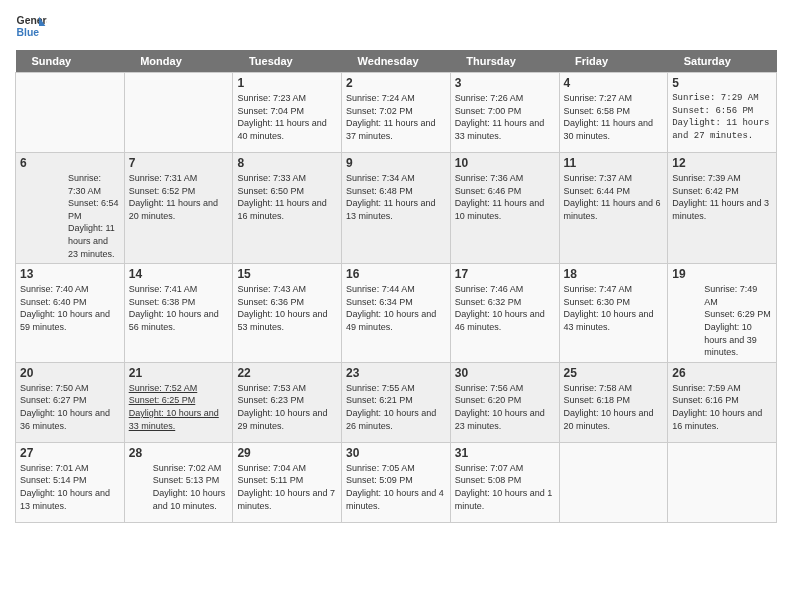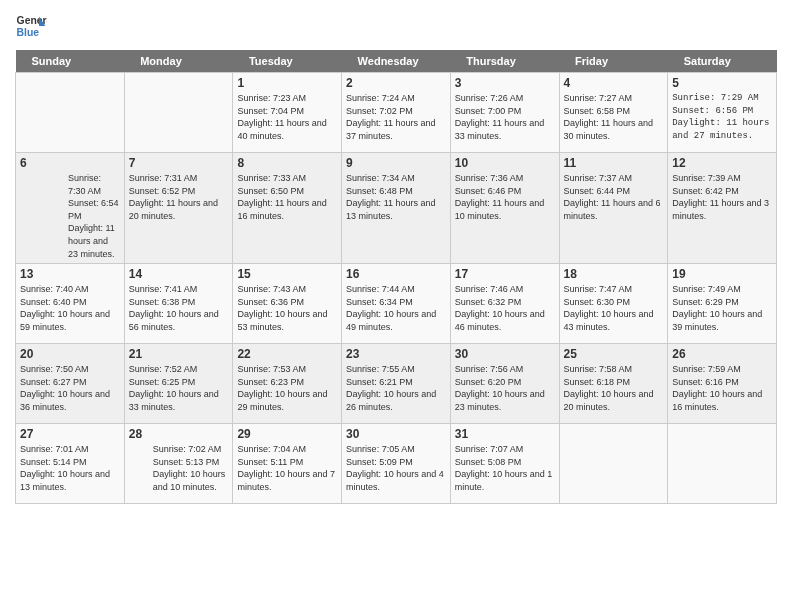--- a/index.html
+++ b/index.html
@@ -216,35 +216,35 @@
 Daylight: 10 hours and 46 minutes.</div>
         </td>
         <td>
           <span class="day-num">18</span>
           <div class="day-info" style="white-space: pre-line;">Sunrise: 7:47 AM
 Sunset: 6:30 PM
 Daylight: 10 hours and 43 minutes.</div>
         </td>
         <td>
           <span class="day-num">19</span>
-          <div class="day-info" style="white-space: pre-line;">Sunrise: 7:49 AM
+          <div class="day-info" style="white-space: pre-line; margin-left: 32px;">Sunrise: 7:49 AM
 Sunset: 6:29 PM
 Daylight: 10 hours and 39 minutes.</div>
         </td>
       </tr>
       <tr>
         <td>
           <span class="day-num">20</span>
           <div class="day-info" style="white-space: pre-line;">Sunrise: 7:50 AM
 Sunset: 6:27 PM
 Daylight: 10 hours and 36 minutes.</div>
         </td>
         <td>
           <span class="day-num">21</span>
-          <div class="day-info" style="white-space: pre-line;">Sunrise: 7:52 AM
+          <div class="day-info" style="white-space: pre-line; text-decoration: underline;">Sunrise: 7:52 AM
 Sunset: 6:25 PM
 Daylight: 10 hours and 33 minutes.</div>
         </td>
         <td>
           <span class="day-num">22</span>
           <div class="day-info" style="white-space: pre-line;">Sunrise: 7:53 AM
 Sunset: 6:23 PM
 Daylight: 10 hours and 29 minutes.</div>
         </td>
         <td>

